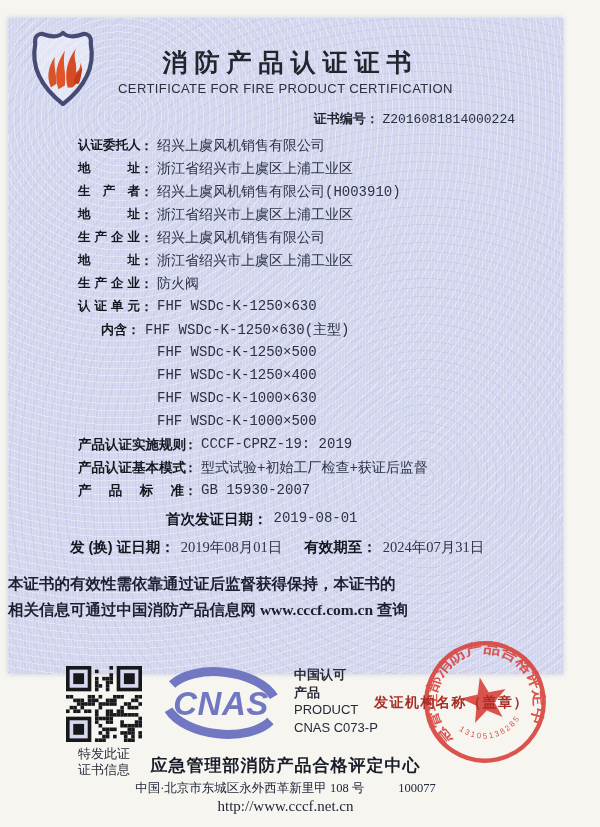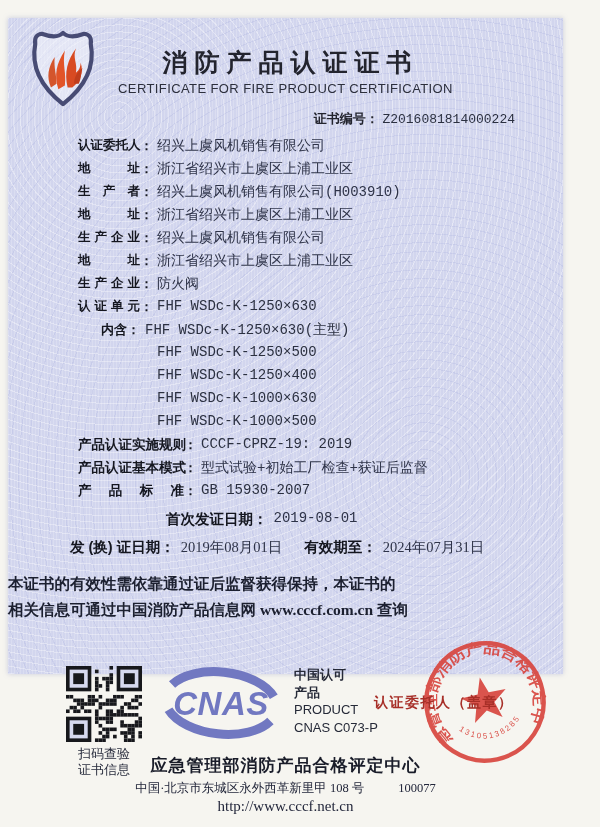--- a/index.html
+++ b/index.html
@@ -338,21 +338,21 @@
         <rect x="8" y="8" width="12" height="12" fill="#17181c"></rect>
         <rect x="56" y="0" width="28" height="28" fill="#17181c"></rect>
         <rect x="60" y="4" width="20" height="20" fill="#d6d9ef"></rect>
         <rect x="64" y="8" width="12" height="12" fill="#17181c"></rect>
         <rect x="0" y="56" width="28" height="28" fill="#17181c"></rect>
         <rect x="4" y="60" width="20" height="20" fill="#d6d9ef"></rect>
         <rect x="8" y="64" width="12" height="12" fill="#17181c"></rect>
       </svg>
   </div>
   <div class="qr-caption">
-    <div>扫码查验</div>
+    <div>特发此证</div>
     <div>证书信息</div>
   </div>
 
   <div class="cnas-logo">
     <svg viewBox="0 0 130 78" width="130" height="78">
       <g transform="rotate(6 65 39)">
         <ellipse cx="65" cy="39" rx="56" ry="31" fill="none" stroke="#7178c1" stroke-width="9" stroke-dasharray="112 28" stroke-dashoffset="-14"></ellipse>
       </g>
       <text x="65" y="51" text-anchor="middle" font-family="Liberation Sans, DejaVu Sans, sans-serif" font-size="33" font-weight="bold" font-style="italic" fill="#7178c1" letter-spacing="0.5">CNAS</text>
     </svg>
@@ -376,21 +376,21 @@
         </defs>
         <text font-family="Liberation Serif, DejaVu Serif, serif" font-size="13.5" font-weight="bold" fill="#d8433c">
           <textPath href="#sealArc" startOffset="50%" text-anchor="middle" textLength="240" lengthAdjust="spacingAndGlyphs">应急管理部消防产品合格评定中心</textPath>
         </text>
         <text font-family="Liberation Sans, DejaVu Sans, sans-serif" font-size="7.5" fill="#d8433c" letter-spacing="2">
           <textPath href="#sealNumArc" startOffset="50%" text-anchor="middle">13105138285</textPath>
         </text>
       </g>
     </svg>
   </div>
-  <div class="seal-label">认证委托人（盖章）</div>
+  <div class="seal-label">发证机构名称（盖章）</div>
 
   <div class="org">应急管理部消防产品合格评定中心</div>
   <div class="addr">
     <span>中国·北京市东城区永外西革新里甲 108 号</span><span class="pc">100077</span>
   </div>
   <div class="site">http://www.cccf.net.cn</div>
 
 </div>
 
 </body></html>

